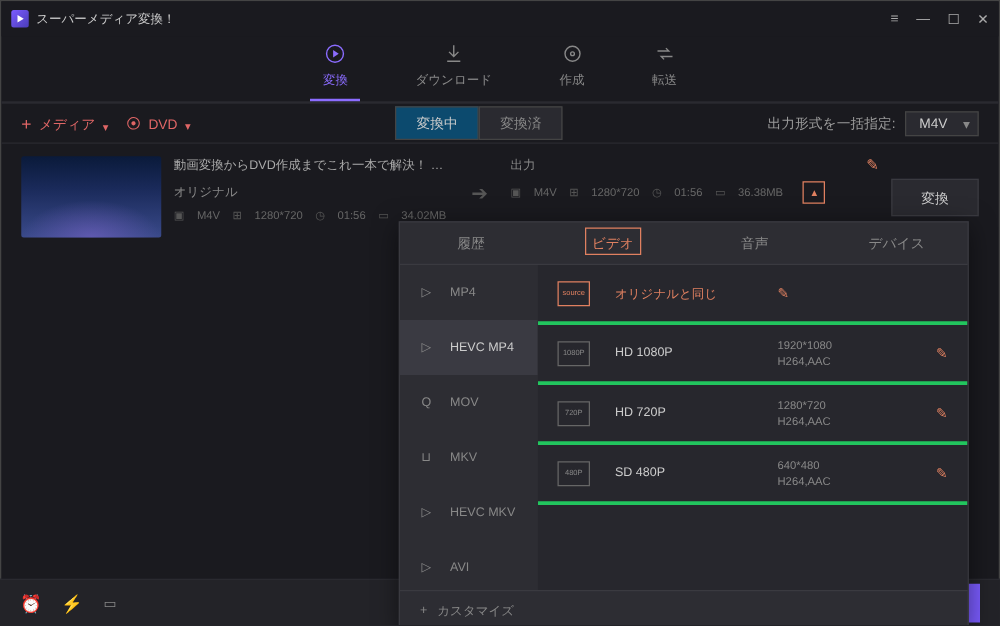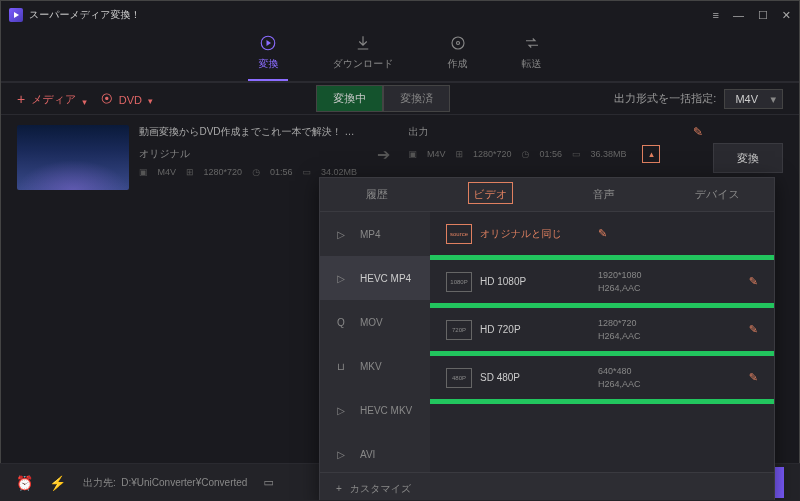--- a/index.html
+++ b/index.html
@@ -19,21 +19,21 @@
 .nav-label{font-size:10px}
 .toolbar{height:32px;display:flex;align-items:center;padding:0 16px;gap:14px;border-bottom:1px solid #2a2a30}
 .tb-btn{display:flex;align-items:flex-end;gap:6px;color:#e06666;cursor:pointer;font-size:11px}
 .tb-plus::before{content:"+";font-size:14px}
 .tb-dvd{color:#e06666}
 .tb-dvd-icon::before{content:"⦿";font-size:12px}
 .chev{color:#e06666;font-size:9px}
 .tb-spacer{flex:1}
 .tb-tabs{display:flex}
 .tb-tab{padding:5px 16px;border:1px solid #444;background:#2a2a30;color:#888;cursor:pointer;font-size:11px}
-.tb-tab.active{background:#14532d;color:#ccc}
+.tb-tab.active{background:#0c4a6e;color:#ccc}
 .out-fmt{display:flex;align-items:center;gap:8px;font-size:11px}
 .fmt-select{background:#2a2a30;border:1px solid #444;padding:3px 24px 3px 10px;color:#ccc;position:relative}
 .fmt-select::after{content:"▾";position:absolute;right:6px;color:#888}
 .content{position:relative;height:calc(100% - 22px - 54px - 32px - 38px);padding:10px 16px}
 .file-row{display:flex;gap:10px;align-items:flex-start}
 .thumb{width:112px;height:65px;background:linear-gradient(180deg,#0a1a3a 0%,#1a2a5a 40%,#3a4a8a 100%);position:relative;border-radius:2px}
 .thumb::after{content:"";position:absolute;bottom:0;left:0;right:0;height:30px;background:radial-gradient(ellipse at center bottom,rgba(120,100,200,.6),transparent 70%)}
 .thumb-tools{position:absolute;left:0;bottom:-24px;display:flex;gap:10px;color:#666;font-size:13px}
 .src-info{flex:1;max-width:220px}
 .src-title{color:#aaa;font-size:10px;margin-bottom:8px;white-space:nowrap;overflow:hidden;text-overflow:ellipsis}
@@ -51,21 +51,21 @@
 .dd-tabs{display:flex;height:34px;border-bottom:1px solid #3a3a40}
 .dd-tab{flex:1;display:flex;align-items:center;justify-content:center;color:#888;cursor:pointer;font-size:11px}
 .dd-tab.active{color:#e08060;position:relative}
 .dd-tab.active::after{content:"";position:absolute;bottom:5px;left:30%;right:30%;border:1px solid #e08060;height:20px;top:4px}
 .dd-body{display:flex;height:260px}
 .fmt-list{width:110px;background:#2d2d33;overflow-y:auto}
 .fmt-item{height:44px;display:flex;align-items:center;gap:10px;padding:0 12px;color:#888;cursor:pointer;font-size:10px}
 .fmt-item.selected{background:#3a3a42;color:#ccc}
 .fmt-ico{width:18px;height:14px;display:flex;align-items:center;justify-content:center;color:#888}
 .res-list{flex:1;background:#27272d;overflow-y:auto}
-.res-item{height:48px;display:flex;align-items:center;padding:0 16px;gap:8px;border-bottom:5px solid #22c55e;cursor:pointer}
+.res-item{height:48px;display:flex;align-items:center;padding:0 16px;gap:20px;border-bottom:3px solid #22c55e;cursor:pointer}
 .res-item.first{color:#e08060}
 .res-ico{width:26px;height:20px;border:1px solid #666;display:flex;align-items:center;justify-content:center;font-size:6px;color:#888}
 .res-item.first .res-ico{border-color:#e08060;color:#e08060}
 .res-name{width:110px;font-size:10px;color:#ccc}
 .res-item.first .res-name{color:#e08060}
 .res-spec{flex:1;font-size:9px;color:#888;line-height:1.4}
 .res-item.first .res-spec{color:#e08060}
 .res-edit{color:#e08060;cursor:pointer;font-size:11px}
 .dd-footer{height:32px;border-top:1px solid #3a3a40;display:flex;align-items:center;padding:0 16px;gap:8px;color:#888;font-size:10px}
 .footer{position:absolute;bottom:0;left:0;right:0;height:38px;background:#232328;display:flex;align-items:center;padding:0 16px;gap:16px;border-top:1px solid #2a2a30}
@@ -259,17 +259,16 @@
     <div class="dd-footer">
       <span>+</span>
       <span>カスタマイズ</span>
     </div>
   </div>
 </div>
 
 <div class="footer">
   <span class="ft-ico">⏰</span>
   <span class="ft-ico">⚡</span>
-  <span class="ft-path"><span>出力先:</span>&nbsp;&nbsp;<span>D:¥UniConverter¥Converted</span></span>
   <span class="ft-ico" style="font-size:11px">▭</span>
   <div class="ft-spacer"></div>
   <div class="batch-btn">一括変換</div>
 </div>
 
 </body></html>

